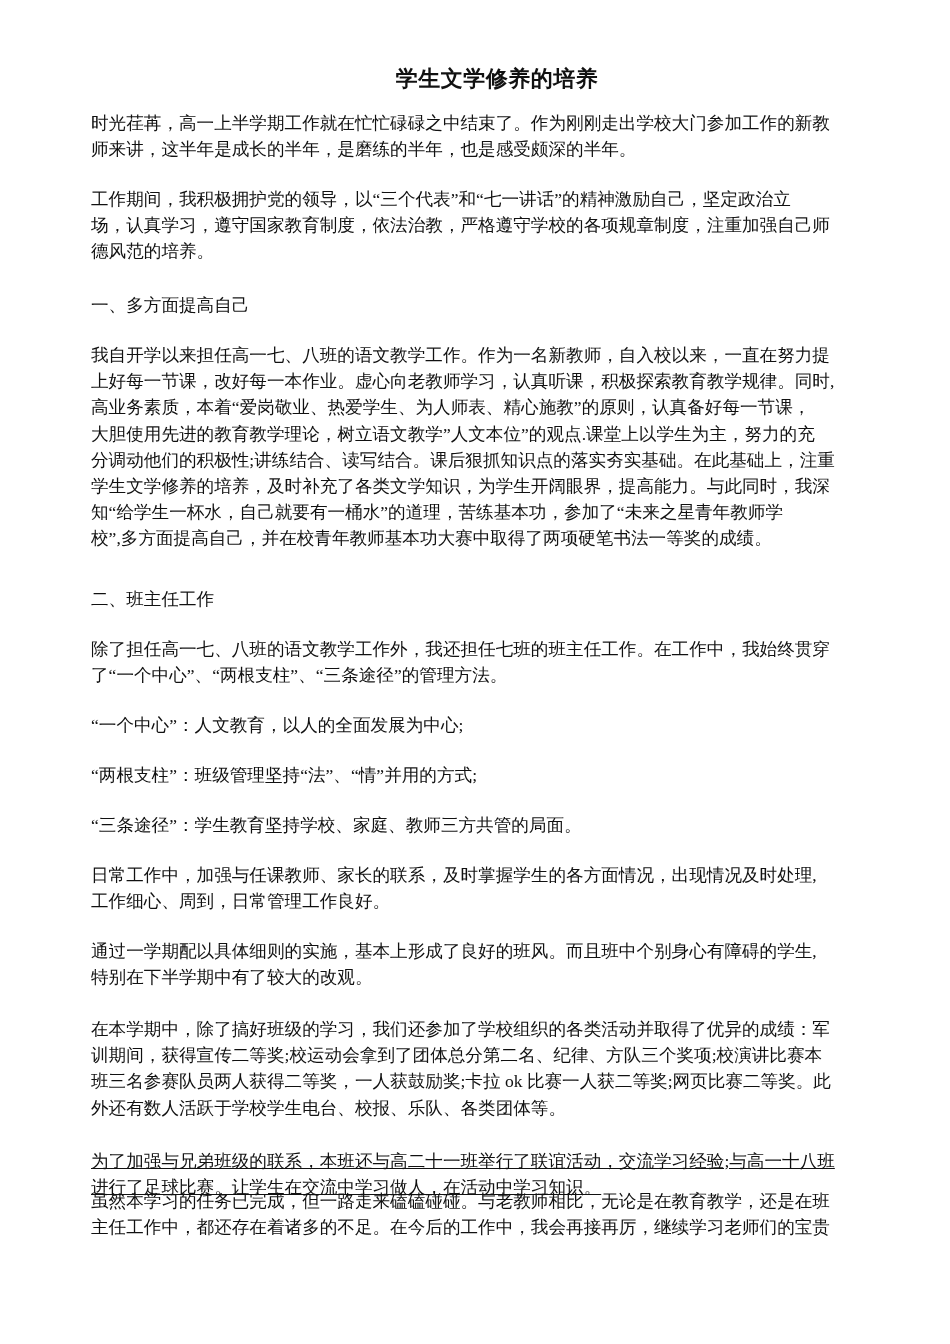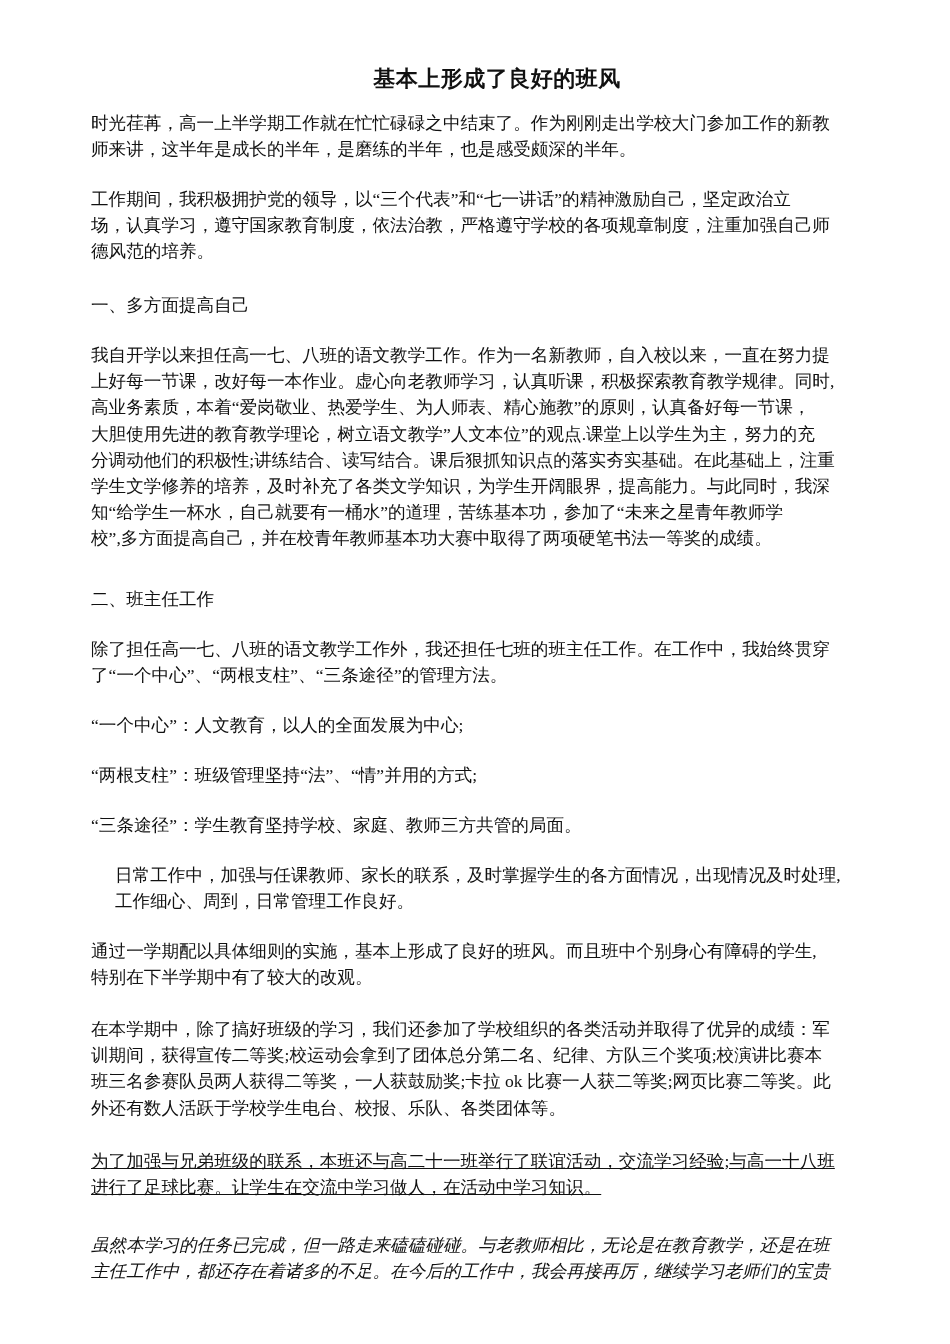--- a/index.html
+++ b/index.html
@@ -43,21 +43,21 @@
   }
   .line {
     display: block;
     white-space: nowrap;
   }
 </style>
 </head>
 <body>
 
 <div class="page">
-  <h1 class="title" style="margin:0;">基本上形成了良好的班风</h1>
+  <h1 class="title" style="margin:0;">学生文学修养的培养</h1>
 
   <p class="para" style="top:110px;">
     <span class="line">时光荏苒，高一上半学期工作就在忙忙碌碌之中结束了。作为刚刚走出学校大门参加工作的新教</span>
     <span class="line">师来讲，这半年是成长的半年，是磨练的半年，也是感受颇深的半年。</span>
   </p>
 
   <p class="para" style="top:186px;">
     <span class="line">工作期间，我积极拥护党的领导，以“三个代表”和“七一讲话”的精神激励自己，坚定政治立</span>
     <span class="line">场，认真学习，遵守国家教育制度，依法治教，严格遵守学校的各项规章制度，注重加强自己师</span>
     <span class="line">德风范的培养。</span>
@@ -92,21 +92,21 @@
   </p>
 
   <p class="para" style="top:762px;">
     <span class="line">“两根支柱”：班级管理坚持“法”、“情”并用的方式;</span>
   </p>
 
   <p class="para" style="top:812px;">
     <span class="line">“三条途径”：学生教育坚持学校、家庭、教师三方共管的局面。</span>
   </p>
 
-  <p class="para" style="top:862px;margin-left:24px;">
+  <p class="para" style="top:862px;">
     <span class="line">日常工作中，加强与任课教师、家长的联系，及时掌握学生的各方面情况，出现情况及时处理,</span>
     <span class="line">工作细心、周到，日常管理工作良好。</span>
   </p>
 
   <p class="para" style="top:938px;">
     <span class="line">通过一学期配以具体细则的实施，基本上形成了良好的班风。而且班中个别身心有障碍的学生,</span>
     <span class="line">特别在下半学期中有了较大的改观。</span>
   </p>
 
   <p class="para" style="top:1016px;">
@@ -114,17 +114,17 @@
     <span class="line">训期间，获得宣传二等奖;校运动会拿到了团体总分第二名、纪律、方队三个奖项;校演讲比赛本</span>
     <span class="line">班三名参赛队员两人获得二等奖，一人获鼓励奖;卡拉 ok 比赛一人获二等奖;网页比赛二等奖。此</span>
     <span class="line">外还有数人活跃于学校学生电台、校报、乐队、各类团体等。</span>
   </p>
 
   <p class="para" style="top:1148px;text-decoration:underline;">
     <span class="line">为了加强与兄弟班级的联系，本班还与高二十一班举行了联谊活动，交流学习经验;与高一十八班</span>
     <span class="line">进行了足球比赛。让学生在交流中学习做人，在活动中学习知识。</span>
   </p>
 
-  <p class="para" style="top:1232px;font-style:italic;">
+  <p class="para" style="top:1188px;">
     <span class="line">虽然本学习的任务已完成，但一路走来磕磕碰碰。与老教师相比，无论是在教育教学，还是在班</span>
     <span class="line">主任工作中，都还存在着诸多的不足。在今后的工作中，我会再接再厉，继续学习老师们的宝贵</span>
   </p>
 </div>
 
 </body></html>

